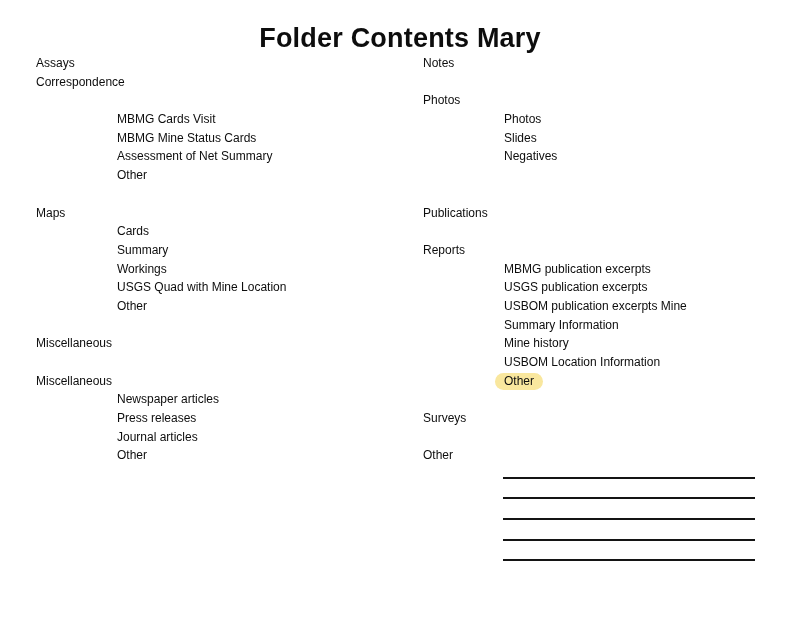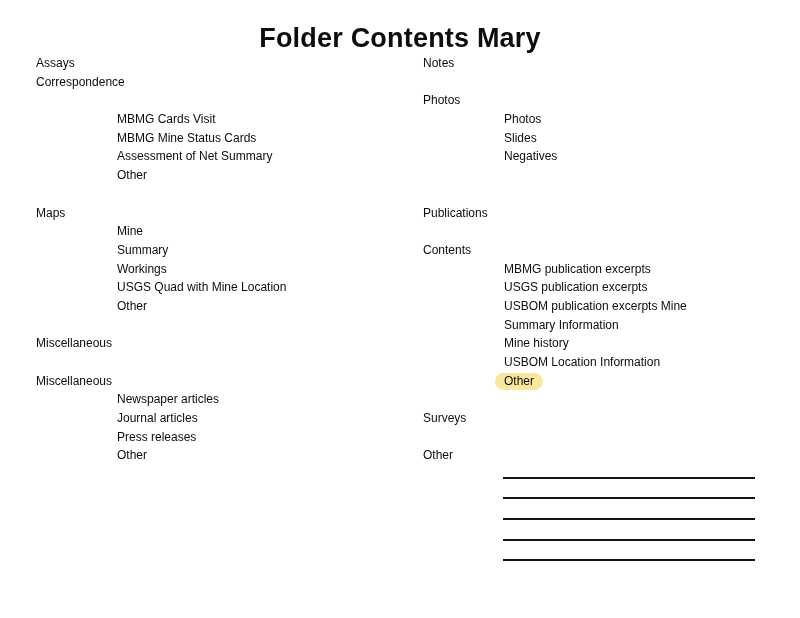--- a/index.html
+++ b/index.html
@@ -64,49 +64,49 @@
     <div id="left-rows">
         <div class="row"><span>Assays</span></div>
         <div class="row"><span>Correspondence</span></div>
         <div class="row"></div>
         <div class="row indent"><span>MBMG Cards Visit</span></div>
         <div class="row indent"><span>MBMG Mine Status Cards</span></div>
         <div class="row indent"><span>Assessment of Net Summary</span></div>
         <div class="row indent"><span>Other</span></div>
         <div class="row"></div>
         <div class="row"><span>Maps</span></div>
-        <div class="row indent"><span>Mine</span></div>
+        <div class="row indent"><span>Cards</span></div>
         <div class="row indent"><span>Summary</span></div>
         <div class="row indent"><span>Workings</span></div>
         <div class="row indent"><span>USGS Quad with Mine Location</span></div>
         <div class="row indent"><span>Other</span></div>
         <div class="row"></div>
         <div class="row"><span>Miscellaneous</span></div>
         <div class="row"></div>
         <div class="row"><span>Miscellaneous</span></div>
         <div class="row indent"><span>Newspaper articles</span></div>
+        <div class="row indent"><span>Press releases</span></div>
         <div class="row indent"><span>Journal articles</span></div>
-        <div class="row indent"><span>Press releases</span></div>
         <div class="row indent"><span>Other</span></div>
       </div>
   </div>
 
   <div class="col col-right">
     <div id="right-rows">
         <div class="row"><span>Notes</span></div>
         <div class="row"></div>
         <div class="row"><span>Photos</span></div>
         <div class="row indent"><span>Photos</span></div>
         <div class="row indent"><span>Slides</span></div>
         <div class="row indent"><span>Negatives</span></div>
         <div class="row"></div>
         <div class="row"></div>
         <div class="row"><span>Publications</span></div>
         <div class="row"></div>
-        <div class="row"><span>Contents</span></div>
+        <div class="row"><span>Reports</span></div>
         <div class="row indent"><span>MBMG publication excerpts</span></div>
         <div class="row indent"><span>USGS publication excerpts</span></div>
         <div class="row indent"><span>USBOM publication excerpts Mine</span></div>
         <div class="row indent"><span>Summary Information</span></div>
         <div class="row indent"><span>Mine history</span></div>
         <div class="row indent"><span>USBOM Location Information</span></div>
         <div class="row indent"><span class="hl">Other</span></div>
         <div class="row"></div>
         <div class="row"><span>Surveys</span></div>
         <div class="row"></div>

